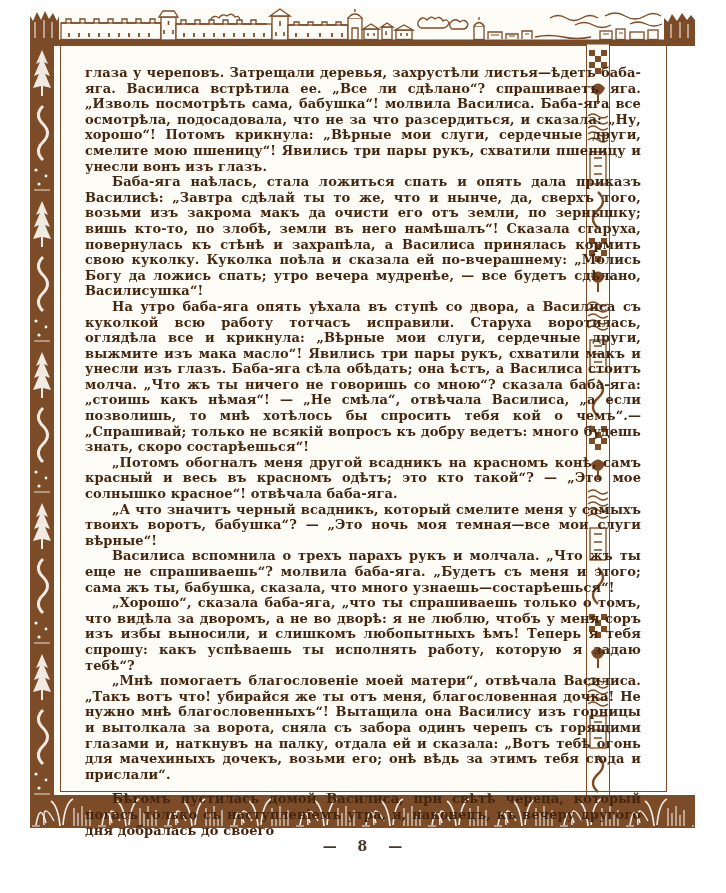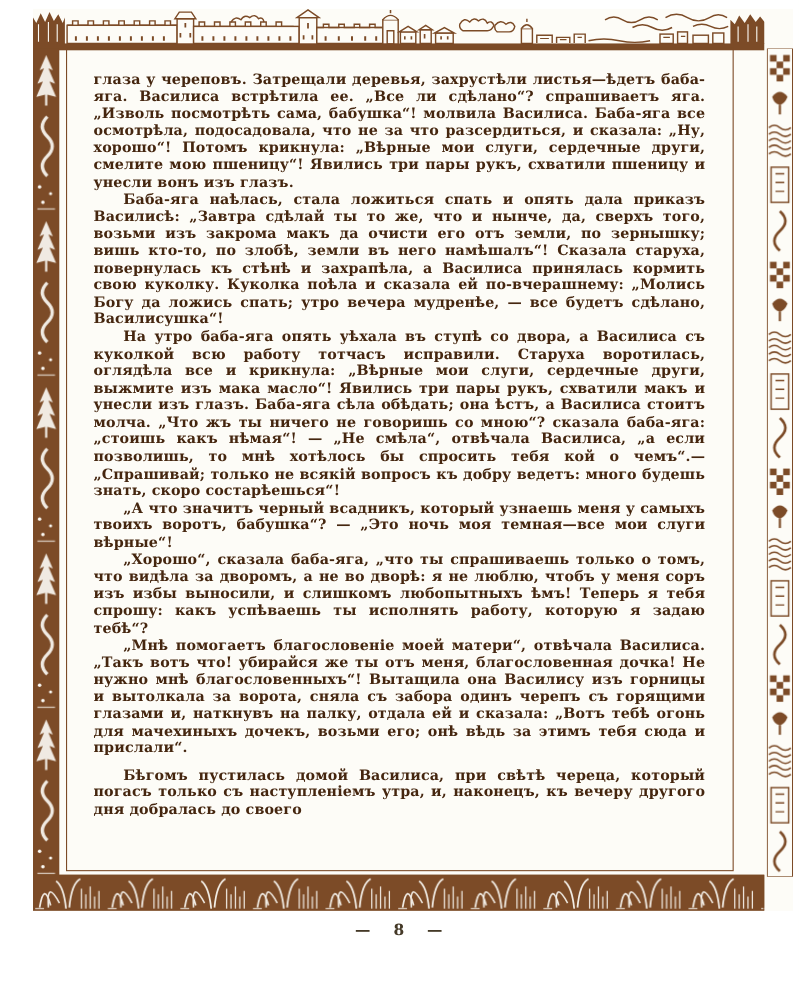--- a/index.html
+++ b/index.html
@@ -6,21 +6,21 @@
   :root{
     --ink:#45260f;
     --border:#7c4b27;
     --paper:#fdfcf7;
     --pagenum:#443927;
   }
   *{margin:0;padding:0;box-sizing:border-box;}
   html,body{width:726px;height:893px;background:#ffffff;overflow:hidden;}
   body{font-family:"DejaVu Serif","Liberation Serif",serif;position:relative;}
 
-  .frame{position:absolute;left:30px;top:8px;width:691px;height:820px;background:var(--paper);}
+  .frame{position:absolute;left:30px;top:8px;width:580px;height:820px;background:var(--paper);}
   .strip{position:absolute;display:block;}
   .strip svg{display:block;width:100%;height:100%;}
   .strip-top{left:0;top:0;width:665px;height:38px;}
   .strip-bottom{left:0;bottom:0;width:665px;height:33px;}
   .strip-left{left:0;top:36px;width:24px;height:753px;}
   .strip-right{right:0;top:36px;width:24px;height:753px;}
   .inner-line{position:absolute;left:30px;top:35px;width:607px;height:749px;
     border:1.6px solid var(--border);pointer-events:none;}
 
   .text-block{
@@ -189,20 +189,22 @@
       <rect x="0.5" y="0.5" width="664" height="32" fill="none" stroke="var(--border)" stroke-width="1"></rect>
     </svg>
   </span>
 
   <span class="inner-line"></span>
 
   <div class="text-block">
       <p class="para">глаза у череповъ. Затрещали деревья, захрустѣли листья—ѣдетъ баба-яга. Василиса встрѣтила ее. „Все ли сдѣлано“? спрашиваетъ яга. „Изволь посмотрѣть сама, бабушка“! молвила Василиса. Баба-яга все осмотрѣла, подосадовала, что не за что разсердиться, и сказала: „Ну, хорошо“! Потомъ крикнула: „Вѣрные мои слуги, сердечные други, смелите мою пшеницу“! Явились три пары рукъ, схватили пшеницу и унесли вонъ изъ глазъ.</p>
       <p class="para indent">Баба-яга наѣлась, стала ложиться спать и опять дала приказъ Василисѣ: „Завтра сдѣлай ты то же, что и нынче, да, сверхъ того, возьми изъ закрома макъ да очисти его отъ земли, по зернышку; вишь кто-то, по злобѣ, земли въ него намѣшалъ“! Сказала старуха, повернулась къ стѣнѣ и захрапѣла, а Василиса принялась кормить свою куколку. Куколка поѣла и сказала ей по-вчерашнему: „Молись Богу да ложись спать; утро вечера мудренѣе, — все будетъ сдѣлано, Василисушка“!</p>
       <p class="para indent">На утро баба-яга опять уѣхала въ ступѣ со двора, а Василиса съ куколкой всю работу тотчасъ исправили. Старуха воротилась, оглядѣла все и крикнула: „Вѣрные мои слуги, сердечные други, выжмите изъ мака масло“! Явились три пары рукъ, схватили макъ и унесли изъ глазъ. Баба-яга сѣла обѣдать; она ѣстъ, а Василиса стоитъ молча. „Что жъ ты ничего не говоришь со мною“? сказала баба-яга: „стоишь какъ нѣмая“! — „Не смѣла“, отвѣчала Василиса, „а если позволишь, то мнѣ хотѣлось бы спросить тебя кой о чемъ“.—„Спрашивай; только не всякій вопросъ къ добру ведетъ: много будешь знать, скоро состарѣешься“!</p>
-      <p class="para indent">„А что значитъ черный всадникъ, который узнаешь меня у самыхъ твоихъ воротъ, бабушка“? — „Это ночь моя темная—все мои слуги вѣрные“!</p>
+      <p class="para indent">„Потомъ обогналъ меня другой всадникъ на красномъ конѣ, самъ красный и весь въ красномъ одѣтъ; это кто такой“? — „Это мое солнышко красное“! отвѣчала баба-яга.</p>
+      <p class="para indent">„А что значитъ черный всадникъ, который смелите меня у самыхъ твоихъ воротъ, бабушка“? — „Это ночь моя темная—все мои слуги вѣрные“!</p>
+      <p class="para indent">Василиса вспомнила о трехъ парахъ рукъ и молчала. „Что жъ ты еще не спрашиваешь“? молвила баба-яга. „Будетъ съ меня и этого; сама жъ ты, бабушка, сказала, что много узнаешь—состарѣешься“!</p>
       <p class="para indent">„Хорошо“, сказала баба-яга, „что ты спрашиваешь только о томъ, что видѣла за дворомъ, а не во дворѣ: я не люблю, чтобъ у меня соръ изъ избы выносили, и слишкомъ любопытныхъ ѣмъ! Теперь я тебя спрошу: какъ успѣваешь ты исполнять работу, которую я задаю тебѣ“?</p>
       <p class="para indent">„Мнѣ помогаетъ благословеніе моей матери“, отвѣчала Василиса. „Такъ вотъ что! убирайся же ты отъ меня, благословенная дочка! Не нужно мнѣ благословенныхъ“! Вытащила она Василису изъ горницы и вытолкала за ворота, сняла съ забора одинъ черепъ съ горящими глазами и, наткнувъ на палку, отдала ей и сказала: „Вотъ тебѣ огонь для мачехиныхъ дочекъ, возьми его; онѣ вѣдь за этимъ тебя сюда и прислали“.</p>
       <p class="para indent section-break">Бѣгомъ пустилась домой Василиса, при свѣтѣ череца, который погасъ только съ наступленіемъ утра, и, наконецъ, къ вечеру другого дня добралась до своего</p>
     </div>
 </div>
 
 <div class="page-number">— 8 —</div>
 
 </body></html>

